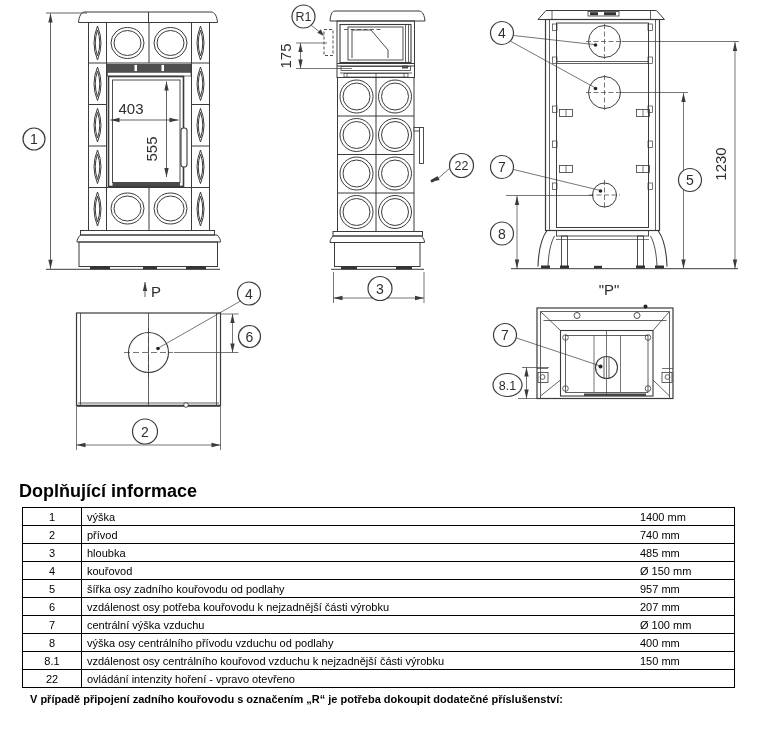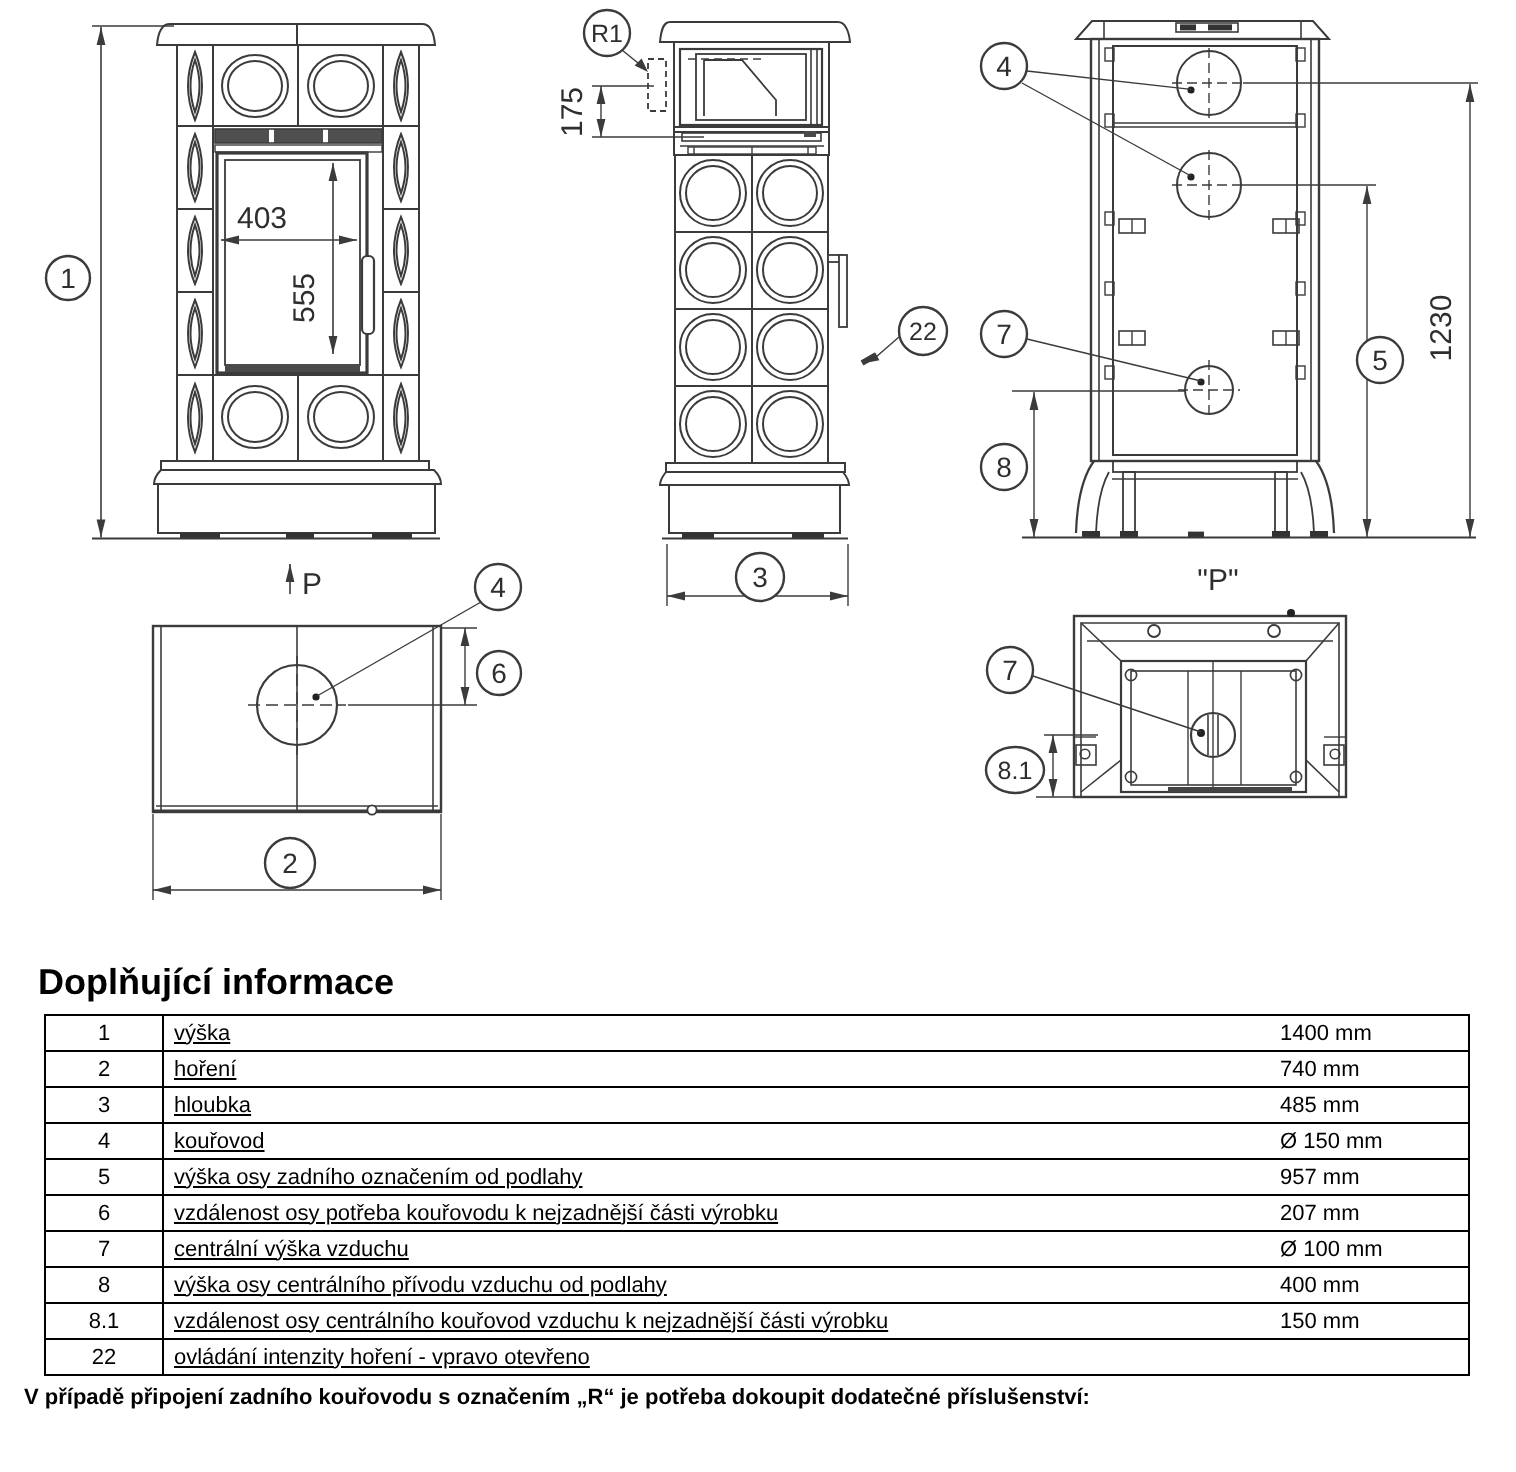--- a/index.html
+++ b/index.html
@@ -7,23 +7,23 @@
   #page{position:relative;width:758px;height:736px;background:#fff;overflow:hidden;}
   svg{position:absolute;left:0;top:0;}
   svg text{font-family:"Liberation Sans", sans-serif;fill:#2e2e2e;}
   .lab{font-size:14px;text-anchor:middle;}
   .lab-s{font-size:12.5px;text-anchor:middle;}
   .dimtxt{font-size:15px;text-anchor:middle;}
   #info-title{position:absolute;left:19px;top:481px;margin:0;font-size:18px;font-weight:bold;color:#000;}
   #info-table{position:absolute;left:22px;top:507px;width:713px;border-collapse:collapse;border:1.6px solid #000;font-size:11px;color:#000;}
   #info-table td{border-top:1px solid #000;border-bottom:1px solid #000;height:17px;padding:0;line-height:12px;}
   #info-table td.num{width:58px;text-align:center;border-right:1px solid #000;}
-  #info-table td.desc{padding-left:5px;text-decoration:underline;}
+  #info-table td.desc{padding-left:5px;}
   #info-table td.val{padding-right:4px;width:90px;white-space:nowrap;}
-  #notes{position:absolute;left:12px;top:693px;font-size:11px;font-weight:bold;color:#000;}
+  #notes{position:absolute;left:30px;top:693px;font-size:11px;font-weight:bold;color:#000;}
   #notes div{margin:0 0 6px 0;line-height:12px;}
 </style>
 </head>
 <body>
 
 <div id="page">
 
 <svg width="758" height="475" viewBox="0 0 758 475">
   <defs>
     <marker id="ae" markerWidth="10" markerHeight="6" refX="9.5" refY="3" orient="auto" markerUnits="userSpaceOnUse">
@@ -378,36 +378,36 @@
 
 <table id="info-table">
   <tbody id="info-tbody">
         <tr>
           <td class="num">1</td>
           <td class="desc">výška</td>
           <td class="val">1400 mm</td>
         </tr>
         <tr>
           <td class="num">2</td>
-          <td class="desc">hoření</td>
+          <td class="desc">přívod</td>
           <td class="val">740 mm</td>
         </tr>
         <tr>
           <td class="num">3</td>
           <td class="desc">hloubka</td>
           <td class="val">485 mm</td>
         </tr>
         <tr>
           <td class="num">4</td>
           <td class="desc">kouřovod</td>
           <td class="val">Ø 150 mm</td>
         </tr>
         <tr>
           <td class="num">5</td>
-          <td class="desc">výška osy zadního označením od podlahy</td>
+          <td class="desc">šířka osy zadního kouřovodu od podlahy</td>
           <td class="val">957 mm</td>
         </tr>
         <tr>
           <td class="num">6</td>
           <td class="desc">vzdálenost osy potřeba kouřovodu k nejzadnější části výrobku</td>
           <td class="val">207 mm</td>
         </tr>
         <tr>
           <td class="num">7</td>
           <td class="desc">centrální výška vzduchu</td>

